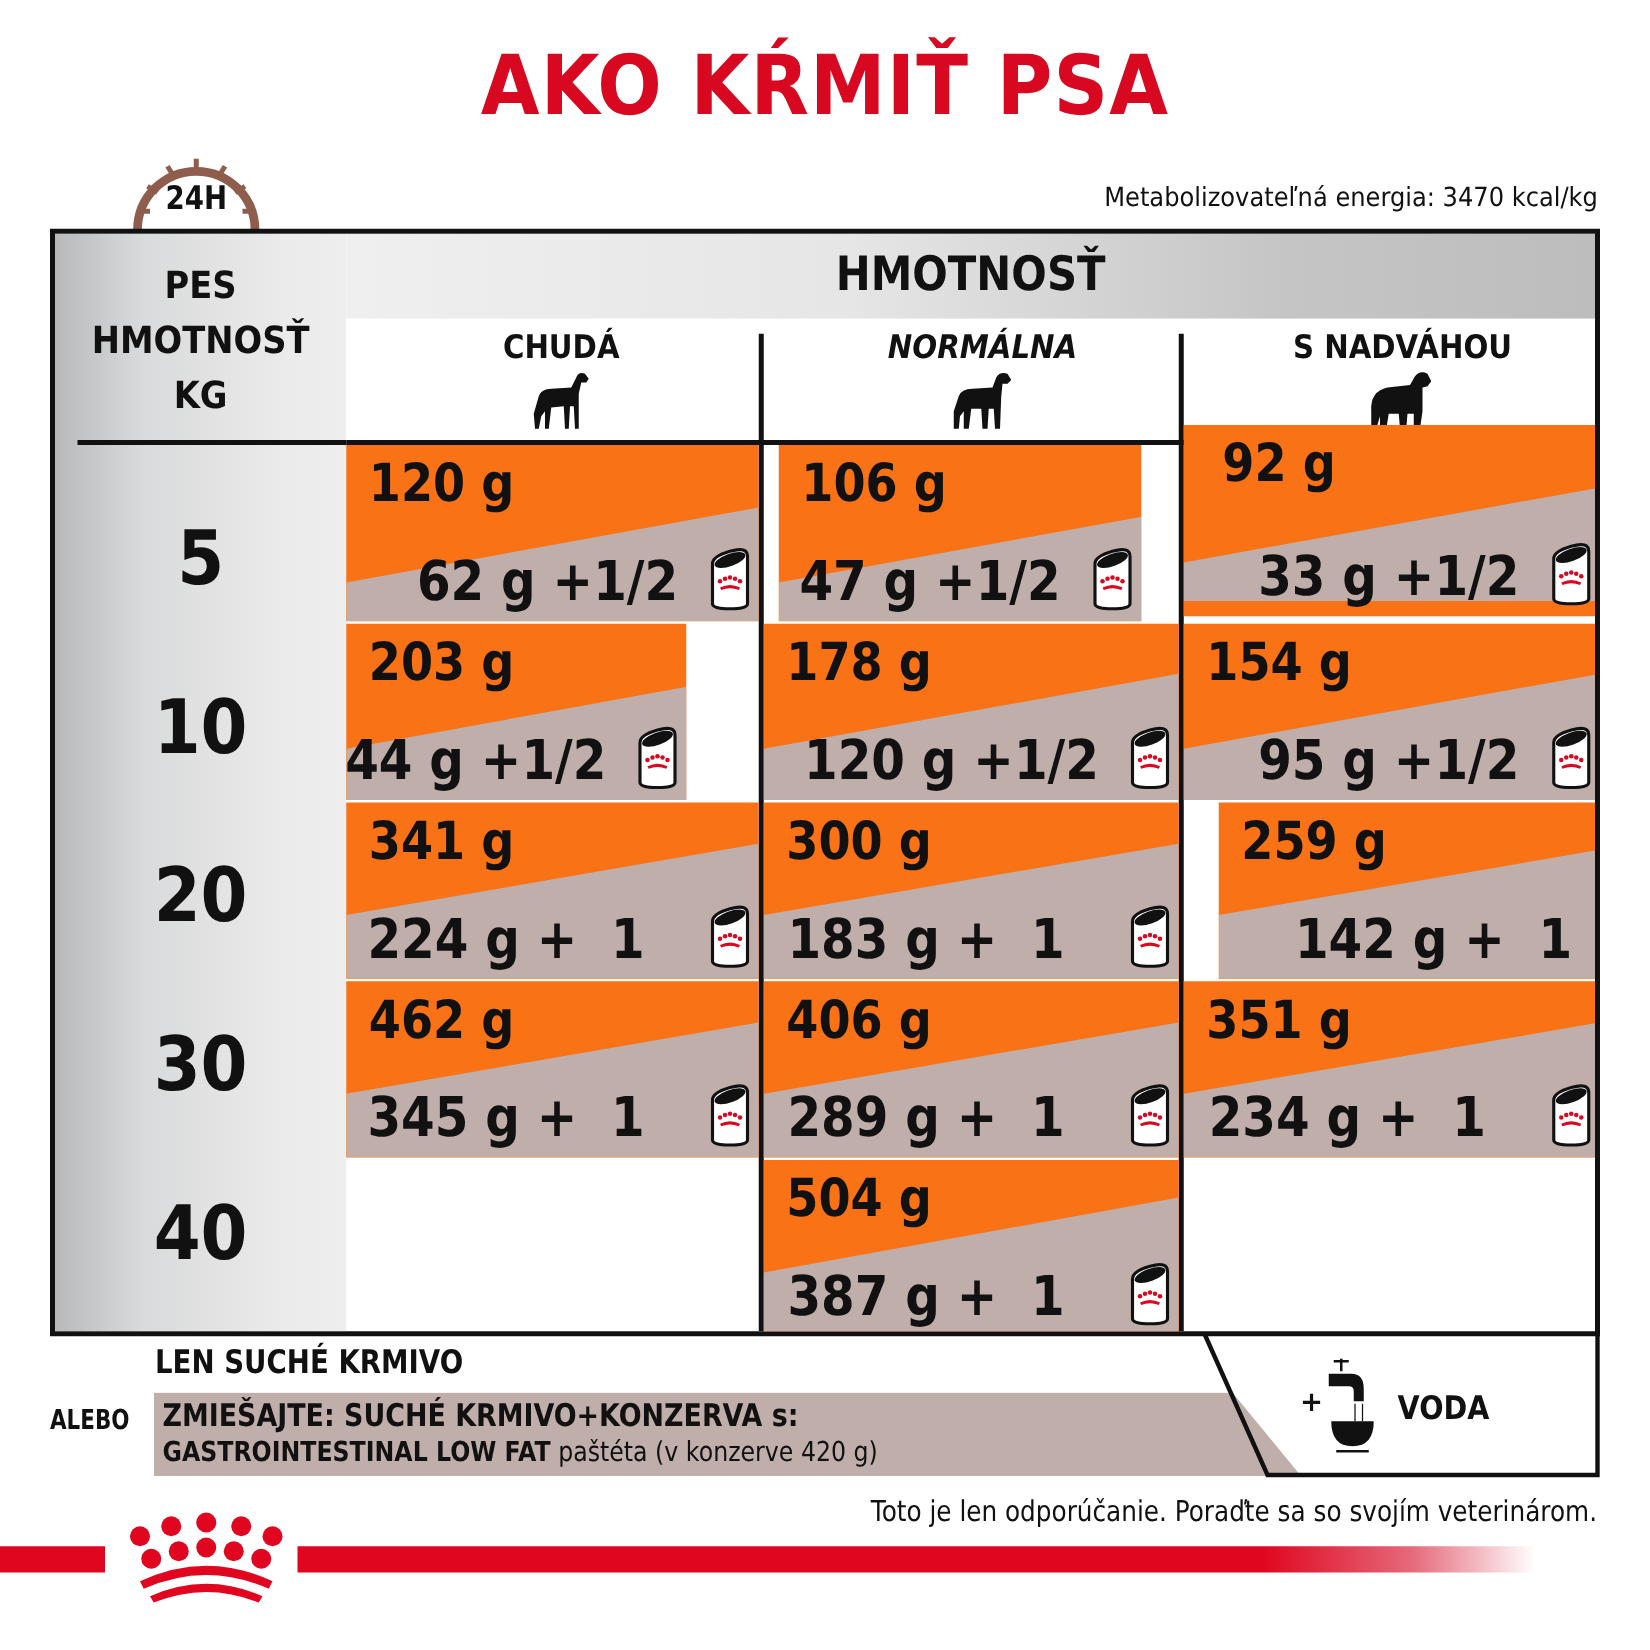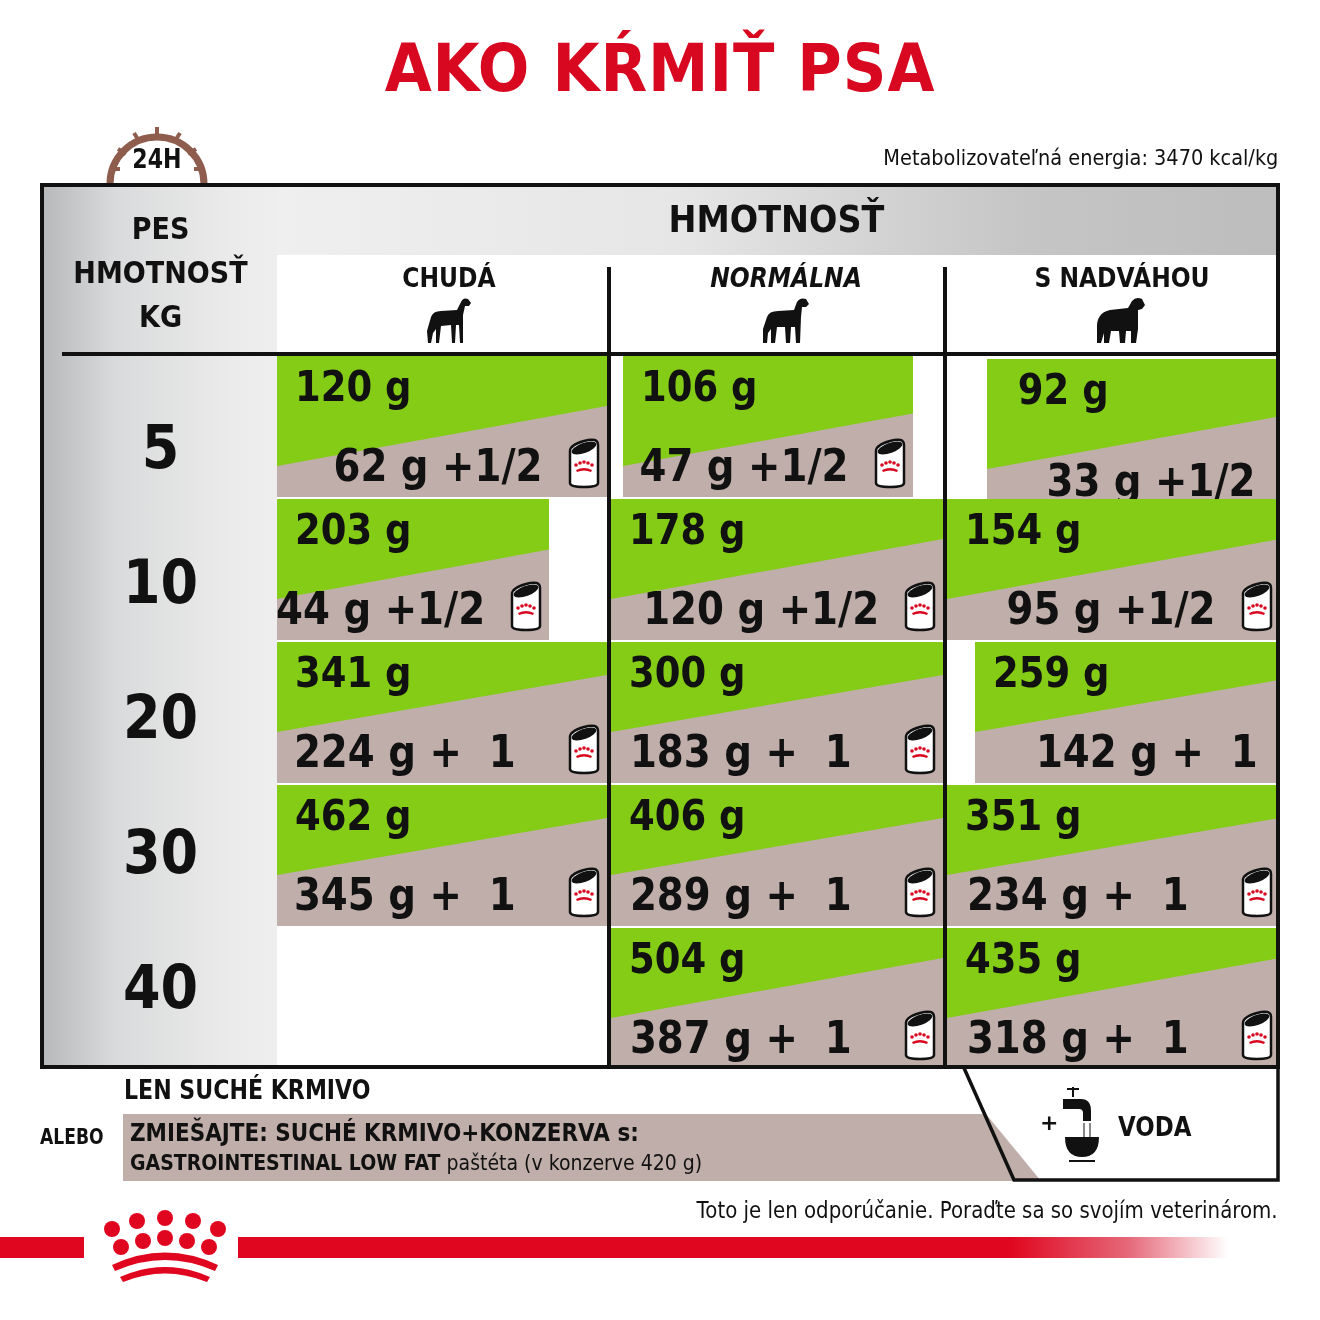--- a/index.html
+++ b/index.html
@@ -59,21 +59,21 @@
   .head-line {
     position: absolute; left: 233px; right: 0; top: 165px; height: 4px; background: #111;
   }
   .vdiv { position: absolute; width: 4px; background: #111; }
 
   .row-weight {
     position: absolute; left: 0; width: 233px; text-align: center;
     font-weight: bold; font-size: 60px; transform: scaleX(0.9);
   }
 
-  .cell { position: absolute; overflow: hidden; background: #84cc16; }
+  .cell { position: absolute; overflow: hidden; background: #f97316; }
   .cell svg.band { position: absolute; left: 0; top: 0; }
   .cell .dry {
     position: absolute; left: 18px; top: 6px; font-size: 42px; font-weight: bold;
     transform-origin: left center; transform: scaleX(0.88); white-space: pre;
   }
   .cell .mix {
     position: absolute; right: 64px; bottom: 6px; font-size: 44px; font-weight: bold;
     transform-origin: right center; transform: scaleX(0.88); white-space: pre;
   }
   .cell .can { position: absolute; right: 6px; bottom: 8px; width: 34px; height: 52px; }
@@ -216,21 +216,21 @@
         <g fill="#d7081f">
           <circle cx="9" cy="28" r="1.8"></circle>
           <circle cx="13" cy="26" r="1.8"></circle>
           <circle cx="17" cy="25" r="1.8"></circle>
           <circle cx="21" cy="26" r="1.8"></circle>
           <circle cx="25" cy="28" r="1.8"></circle>
           <path d="M9 33 Q17 29 25 33 L24 35 Q17 32 10 35 Z"></path>
         </g>
       </svg>
   </div>
-  <div class="cell" style="left:903px;top:172px;width:333px;height:153px;margin-left:40px;">
+  <div class="cell" style="left:903px;top:153px;width:333px;height:153px;">
     <svg class="band" width="333" height="141">
         <polygon points="0,110 333,50 333,141 0,141" fill="#c0aeaa"></polygon>
       </svg>
     <span class="dry"> 92 g</span>
     <span class="mix">33 g +1/2</span>
     <svg class="can" viewBox="0 0 34 52">
         <path d="M3 14 Q3 8 17 4 Q31 0 31 8 L31 46 Q31 50 17 50 Q3 50 3 46 Z" fill="#fff" stroke="#111" stroke-width="2.5"></path>
         <ellipse cx="17" cy="11" rx="13" ry="5" fill="#111" transform="rotate(-20 17 11)"></ellipse>
         <g fill="#d7081f">
           <circle cx="9" cy="28" r="1.8"></circle>
@@ -416,39 +416,20 @@
         </g>
       </svg>
   </div>
 
   <div class="cell" style="left:567px;top:741px;width:332px;height:141px;">
     <svg class="band" width="332" height="141">
         <polygon points="0,90 332,30 332,141 0,141" fill="#c0aeaa"></polygon>
       </svg>
     <span class="dry">504 g</span>
     <span class="mix">387 g +  1  </span>
-    <svg class="can" viewBox="0 0 34 52">
-        <path d="M3 14 Q3 8 17 4 Q31 0 31 8 L31 46 Q31 50 17 50 Q3 50 3 46 Z" fill="#fff" stroke="#111" stroke-width="2.5"></path>
-        <ellipse cx="17" cy="11" rx="13" ry="5" fill="#111" transform="rotate(-20 17 11)"></ellipse>
-        <g fill="#d7081f">
-          <circle cx="9" cy="28" r="1.8"></circle>
-          <circle cx="13" cy="26" r="1.8"></circle>
-          <circle cx="17" cy="25" r="1.8"></circle>
-          <circle cx="21" cy="26" r="1.8"></circle>
-          <circle cx="25" cy="28" r="1.8"></circle>
-          <path d="M9 33 Q17 29 25 33 L24 35 Q17 32 10 35 Z"></path>
-        </g>
-      </svg>
-  </div>
-  <div class="cell" style="left:903px;top:741px;width:333px;height:141px;">
-    <svg class="band" width="333" height="141">
-        <polygon points="0,90 333,30 333,141 0,141" fill="#c0aeaa"></polygon>
-      </svg>
-    <span class="dry">435 g</span>
-    <span class="mix">318 g +  1  </span>
     <svg class="can" viewBox="0 0 34 52">
         <path d="M3 14 Q3 8 17 4 Q31 0 31 8 L31 46 Q31 50 17 50 Q3 50 3 46 Z" fill="#fff" stroke="#111" stroke-width="2.5"></path>
         <ellipse cx="17" cy="11" rx="13" ry="5" fill="#111" transform="rotate(-20 17 11)"></ellipse>
         <g fill="#d7081f">
           <circle cx="9" cy="28" r="1.8"></circle>
           <circle cx="13" cy="26" r="1.8"></circle>
           <circle cx="17" cy="25" r="1.8"></circle>
           <circle cx="21" cy="26" r="1.8"></circle>
           <circle cx="25" cy="28" r="1.8"></circle>
           <path d="M9 33 Q17 29 25 33 L24 35 Q17 32 10 35 Z"></path>

